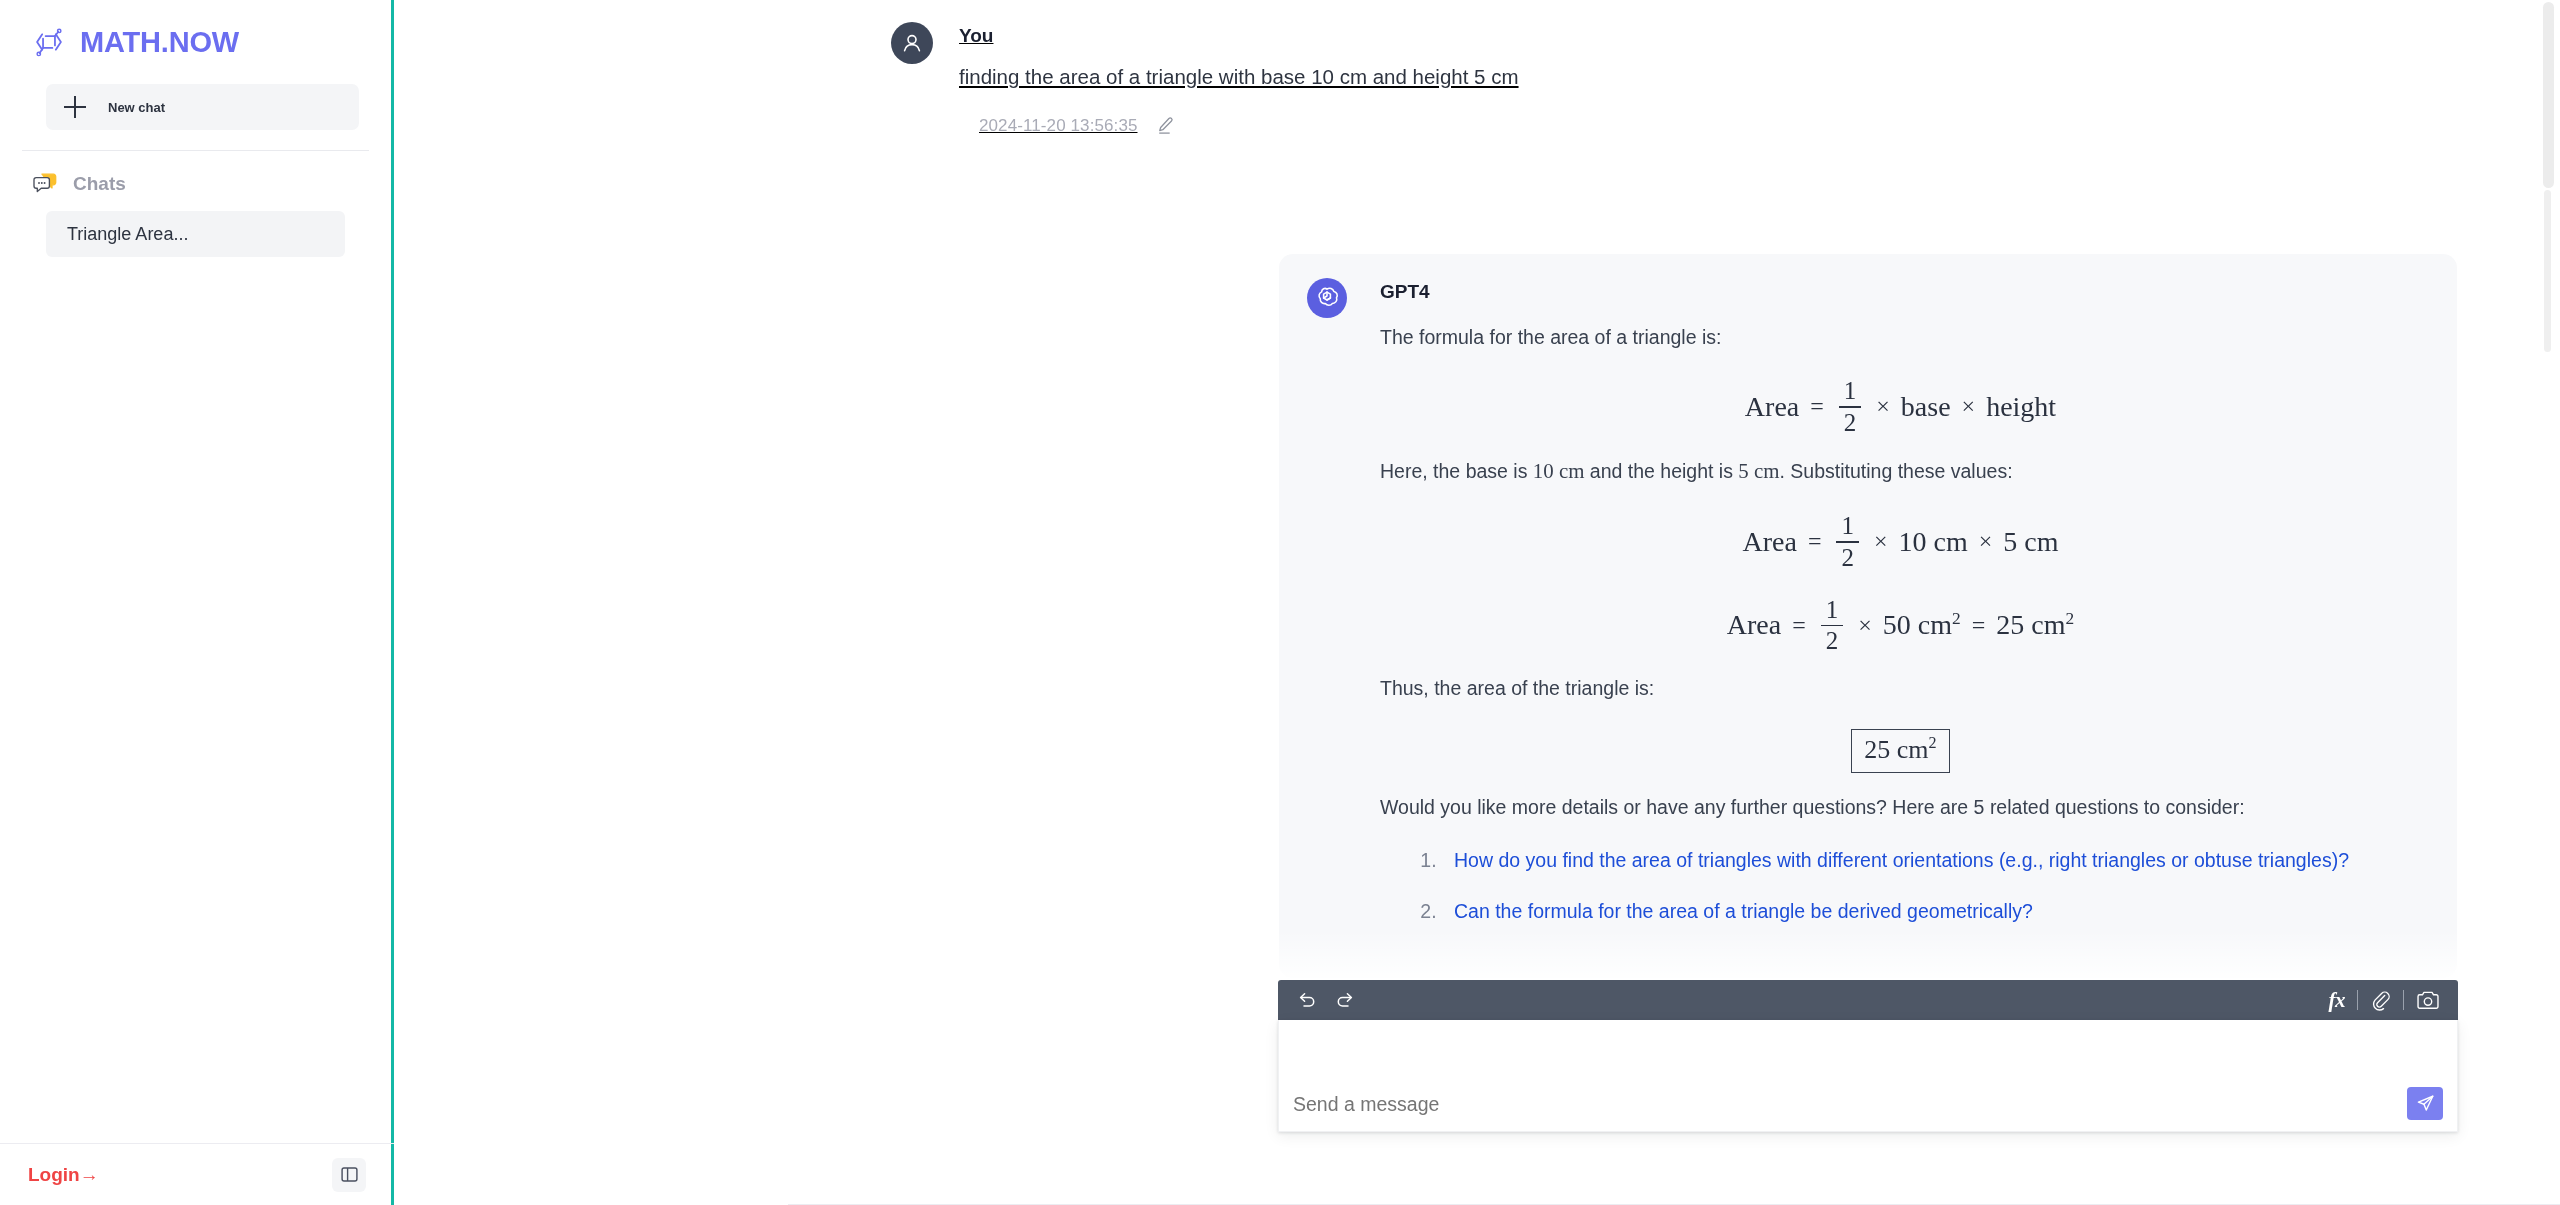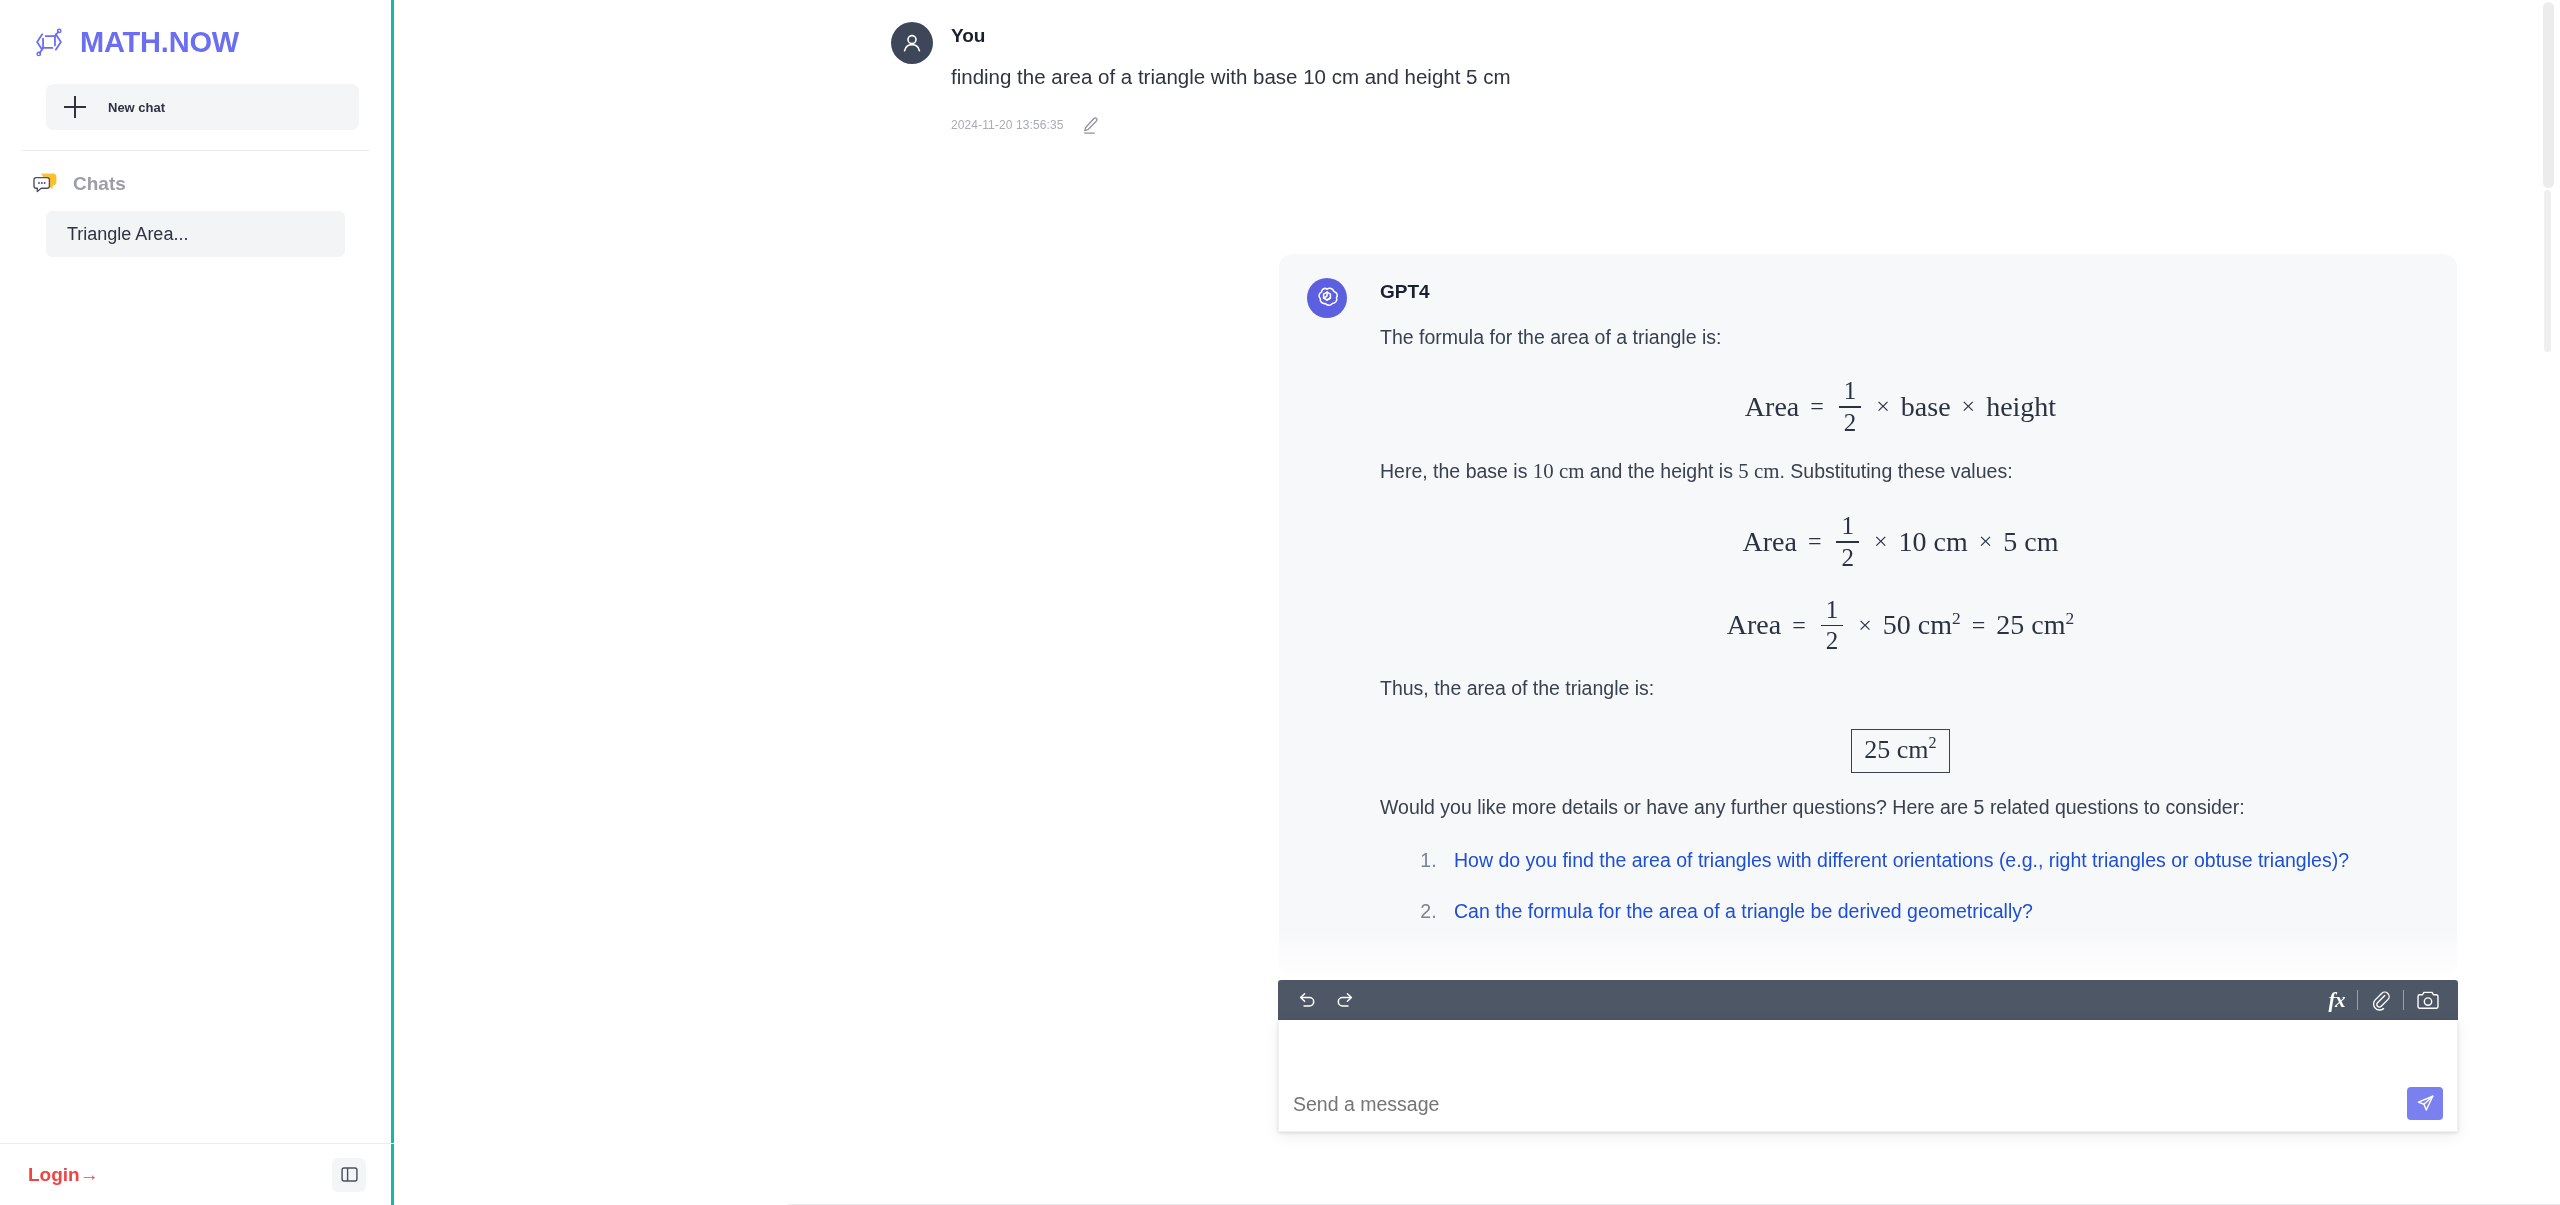--- a/index.html
+++ b/index.html
@@ -80,39 +80,39 @@
     flex: 1 1 auto; position: relative; height: 1205px;
     background:#ffffff; overflow:hidden;
   }
   .thread {
     position:absolute; left:0; top:0; width:100%; height:1205px;
     padding: 0;
   }
 
   .msg-user {
     width: 1180px; margin: 22px 0 0 497px;
-    display:flex; gap: 18px;
+    display:flex; gap: 26px; text-decoration: underline;
   }
   .avatar-user {
     width:42px; height:42px; border-radius:50%;
     background:#3e4759; flex:0 0 42px;
     display:flex; align-items:center; justify-content:center;
   }
   .msg-body { flex:1 1 auto; }
   .msg-author {
     font-size:19px; font-weight:700; color:#1b2030; line-height:1.1;
     margin-top: 4px;
   }
   .msg-text {
     font-size:20.5px; color:#2e3440; line-height:1.55; margin-top: 14px;
   }
   .msg-meta {
     display:flex; align-items:center; gap:18px; margin-top: 23px;
   }
-  .msg-time { font-size:12px; color:#a9abb6; letter-spacing:0.1px; }
+  .msg-time { font-size:17px; color:#a9abb6; letter-spacing:0.1px;margin-left:20px; }
 
   .msg-assistant {
     width: 1178px; margin: 42px 0 0 885px;
     background:#f7f8fa; border-radius: 14px;
     padding: 24px 36px 30px 28px;
     display:flex; gap: 33px;
     position:absolute; left:0; top:212px;
   }
   .avatar-bot {
     width:40px; height:40px; border-radius:50%;

